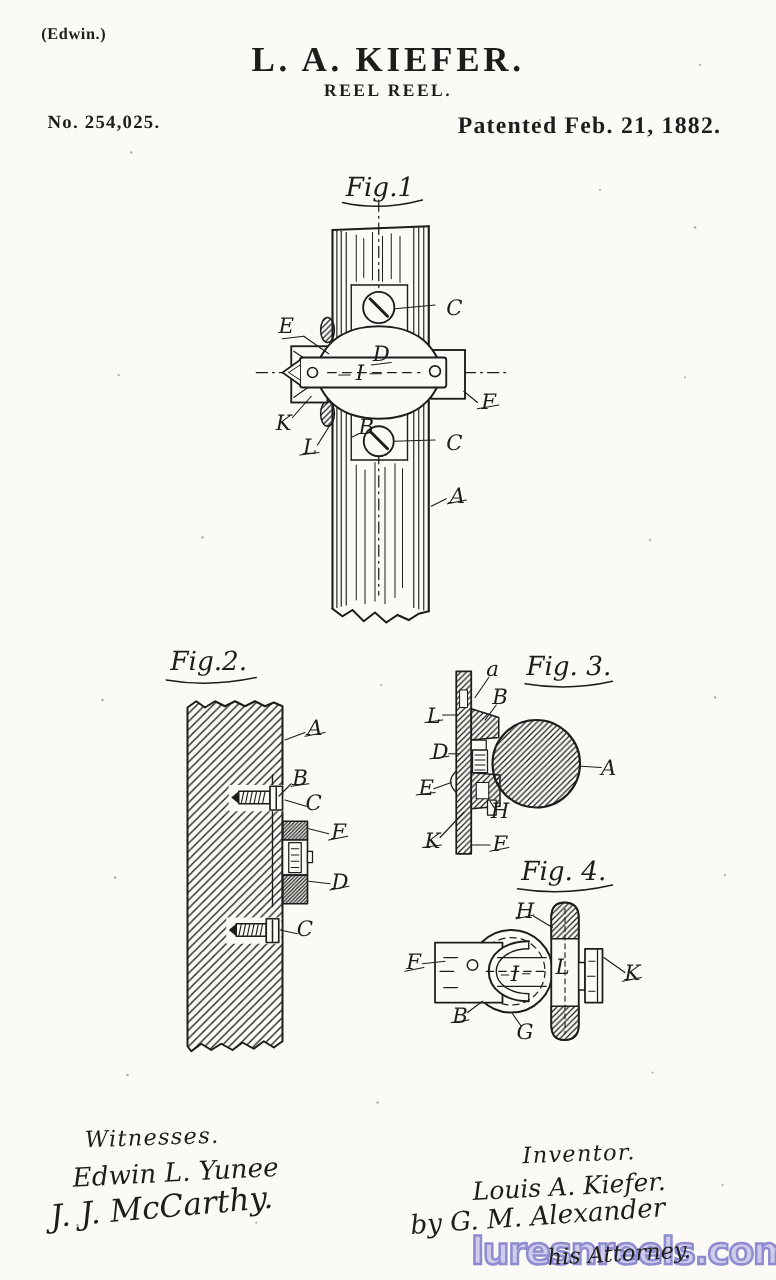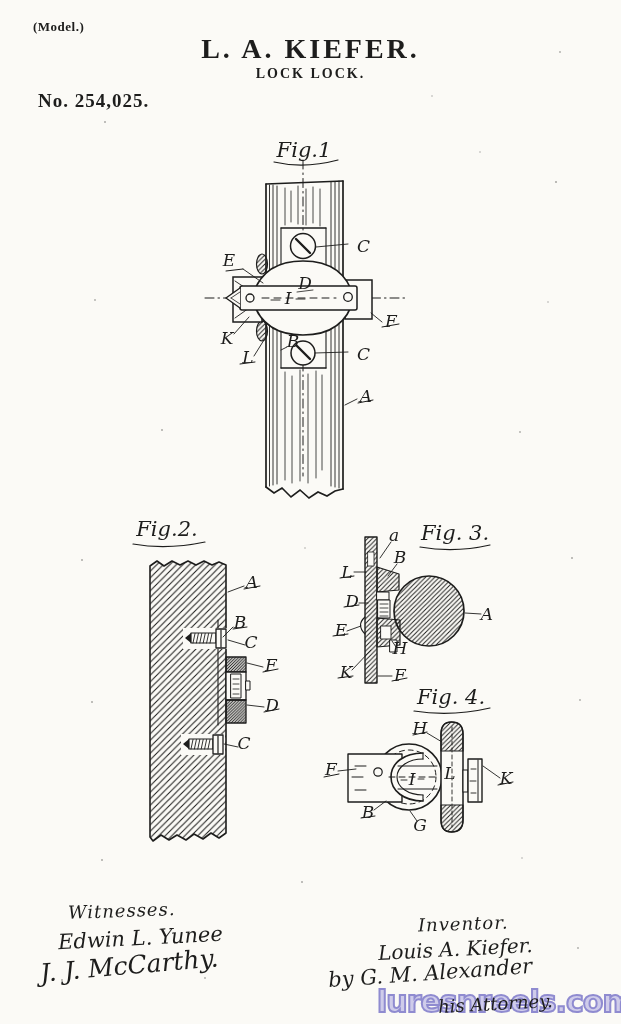--- a/index.html
+++ b/index.html
@@ -8,21 +8,21 @@
     width:621px;height:1024px;
     background:#fbfaf6;
     overflow:hidden;
     font-family:"Liberation Serif", serif;
     color:#1d1d1c;
   }
   .hdr{position:absolute;white-space:nowrap;}
   .model{left:33px;top:19px;font-size:13px;font-weight:bold;letter-spacing:.5px;}
   .inventor-line{left:0;right:0;top:33px;text-align:center;font-size:28px;font-weight:bold;letter-spacing:3px;}
   .invention-title{left:0;right:0;top:66px;text-align:center;font-size:14px;font-weight:bold;letter-spacing:2px;}
-  .patent-number{left:38px;top:90px;font-size:19px;font-weight:bold;letter-spacing:1px;}
+  .patent-number{left:38px;top:90px;font-size:15px;font-weight:bold;letter-spacing:1px;}
   .patent-date{right:44px;top:90px;font-size:19px;font-weight:bold;letter-spacing:1px;}
   .art{position:absolute;left:0;top:0;z-index:1;}
   .sig{position:absolute;font-family:"DejaVu Serif", serif;font-style:italic;white-space:nowrap;z-index:3;}
   .wit-head{left:68px;top:900px;font-size:18px;transform:rotate(-2deg);letter-spacing:1px;}
   .wit-1{left:58px;top:926px;font-size:21px;transform:rotate(-3deg);}
   .wit-2{left:40px;top:951px;font-size:25px;transform:rotate(-5deg);}
   .inv-head{left:418px;top:913px;font-size:18px;transform:rotate(-2deg);letter-spacing:1px;}
   .inv-name{left:378px;top:937px;font-size:20px;transform:rotate(-3deg);}
   .att-by{left:328px;top:961px;font-size:21px;transform:rotate(-4deg);}
   .att-title{left:438px;top:993px;font-size:18px;transform:rotate(-3deg);}
@@ -36,24 +36,25 @@
   }
   svg text{font-family:"DejaVu Serif", serif;font-style:italic;fill:#1d1d1c;}
   .lbl{font-size:17px;}
   .figtitle{font-size:21px;}
 </style>
 </head>
 <body>
 
 <div class="page">
 
-  <div class="hdr model">(Model.)</div>
+  <div class="hdr model">(Edwin.)</div>
   <div class="hdr inventor-line">L. A. KIEFER.</div>
-  <div class="hdr invention-title">LOCK LOCK.</div>
+  <div class="hdr invention-title">REEL REEL.</div>
   <div class="hdr patent-number">No. 254,025.</div>
+  <div class="hdr patent-date">Patented Feb. 21, 1882.</div>
 
   <svg class="art" width="621" height="1024" viewBox="0 0 621 1024">
     <defs>
       <pattern id="h6" patternUnits="userSpaceOnUse" width="6.5" height="6.5">
         <path d="M-1,7.5 L7.5,-1 M-1,1 L1,-1 M5.5,7.5 L7.5,5.5" stroke="#1d1d1c" stroke-width="1.05" fill="none"></path>
       </pattern>
       <pattern id="h4" patternUnits="userSpaceOnUse" width="4.6" height="4.6">
         <path d="M-1,5.6 L5.6,-1 M-1,1 L1,-1 M3.6,5.6 L5.6,3.6" stroke="#1d1d1c" stroke-width="0.95" fill="none"></path>
       </pattern>
       <pattern id="h3" patternUnits="userSpaceOnUse" width="2.9" height="2.9">

